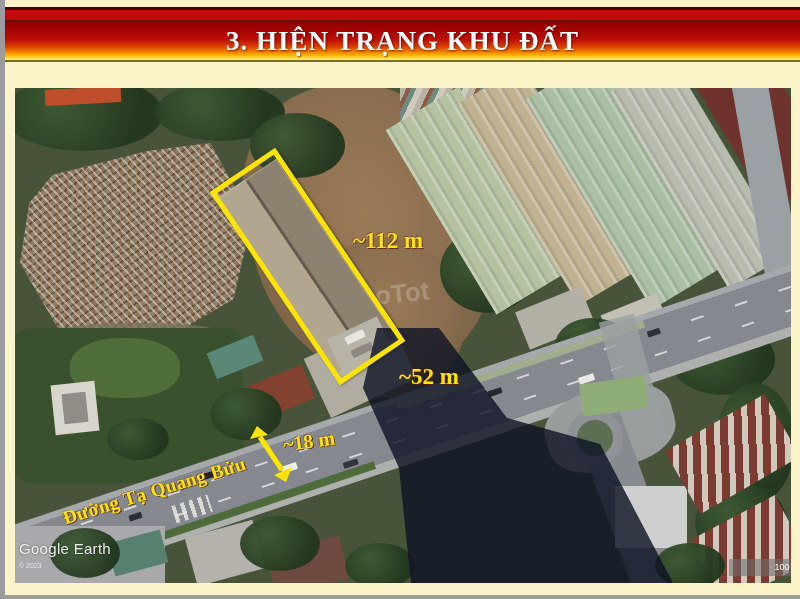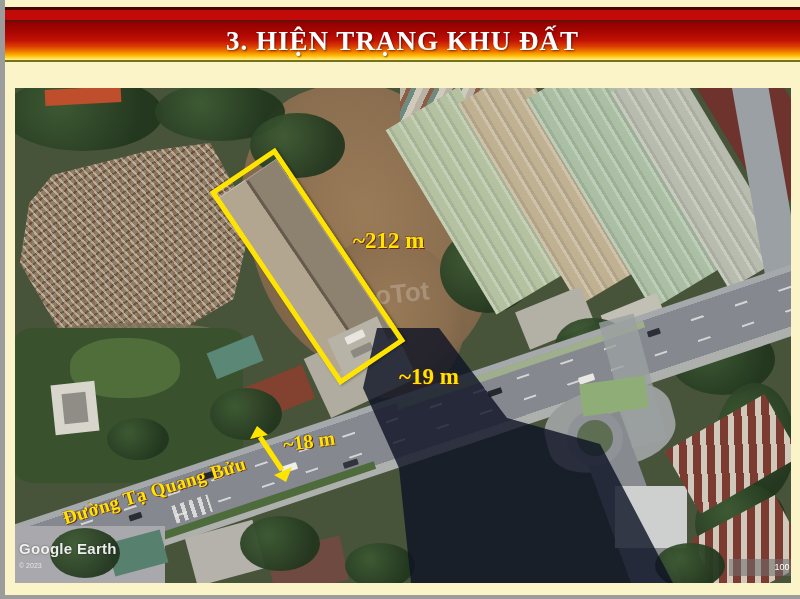--- a/index.html
+++ b/index.html
@@ -150,30 +150,30 @@
     <div class="roof rust-stripes" style="left:660px;top:330px;width:115px;height:72px;transform:rotate(-30deg);"></div>
     <div class="roof rust-stripes" style="left:688px;top:425px;width:95px;height:75px;transform:rotate(-28deg);"></div>
     <div class="tree" style="left:640px;top:455px;width:70px;height:45px;"></div>
 
     <div class="shadow-poly"></div>
 
     <div class="faintwm" style="left:360px;top:190px;">oTot</div>
 
     <div class="site-rect" style="left:253px;top:62px;width:79px;height:233px;transform:rotate(-34deg);box-sizing:border-box;"></div>
 
-    <div class="ylabel" style="left:338px;top:140px;font-size:23px;">~212 m</div>
-    <div class="ylabel" style="left:384px;top:276px;font-size:23px;">~19 m</div>
+    <div class="ylabel" style="left:338px;top:140px;font-size:23px;">~112 m</div>
+    <div class="ylabel" style="left:384px;top:276px;font-size:23px;">~52 m</div>
     <div class="ylabel" style="left:268px;top:342px;font-size:20px;transform:rotate(-8deg);">~18 m</div>
 
     <svg class="abs" style="left:233px;top:338px;" width="52" height="58" viewBox="0 0 52 58">
       <line x1="12" y1="11" x2="34" y2="44" stroke="#ffe400" stroke-width="5"></line>
       <polygon points="9,0 20,9 2,13" fill="#ffe400"></polygon>
       <polygon points="38,56 26,49 44,41" fill="#ffe400"></polygon>
     </svg>
 
     <div class="ylabel" style="left:32px;top:392px;width:215px;text-align:center;font-size:19px;transform:rotate(-17deg);letter-spacing:.5px;">Đường Tạ Quang Bửu</div>
 
-    <div class="gearth" style="left:4px;top:452px;font-weight:bold;">Google Earth</div>
+    <div class="gearth" style="left:4px;top:452px;">Google Earth</div>
     <div class="copyr" style="left:4px;top:474px;">© 2023</div>
     <div class="scalebox" style="left:714px;top:471px;width:72px;height:17px;">100 ft</div>
   </div>
 
 </div>
 
 </body></html>

